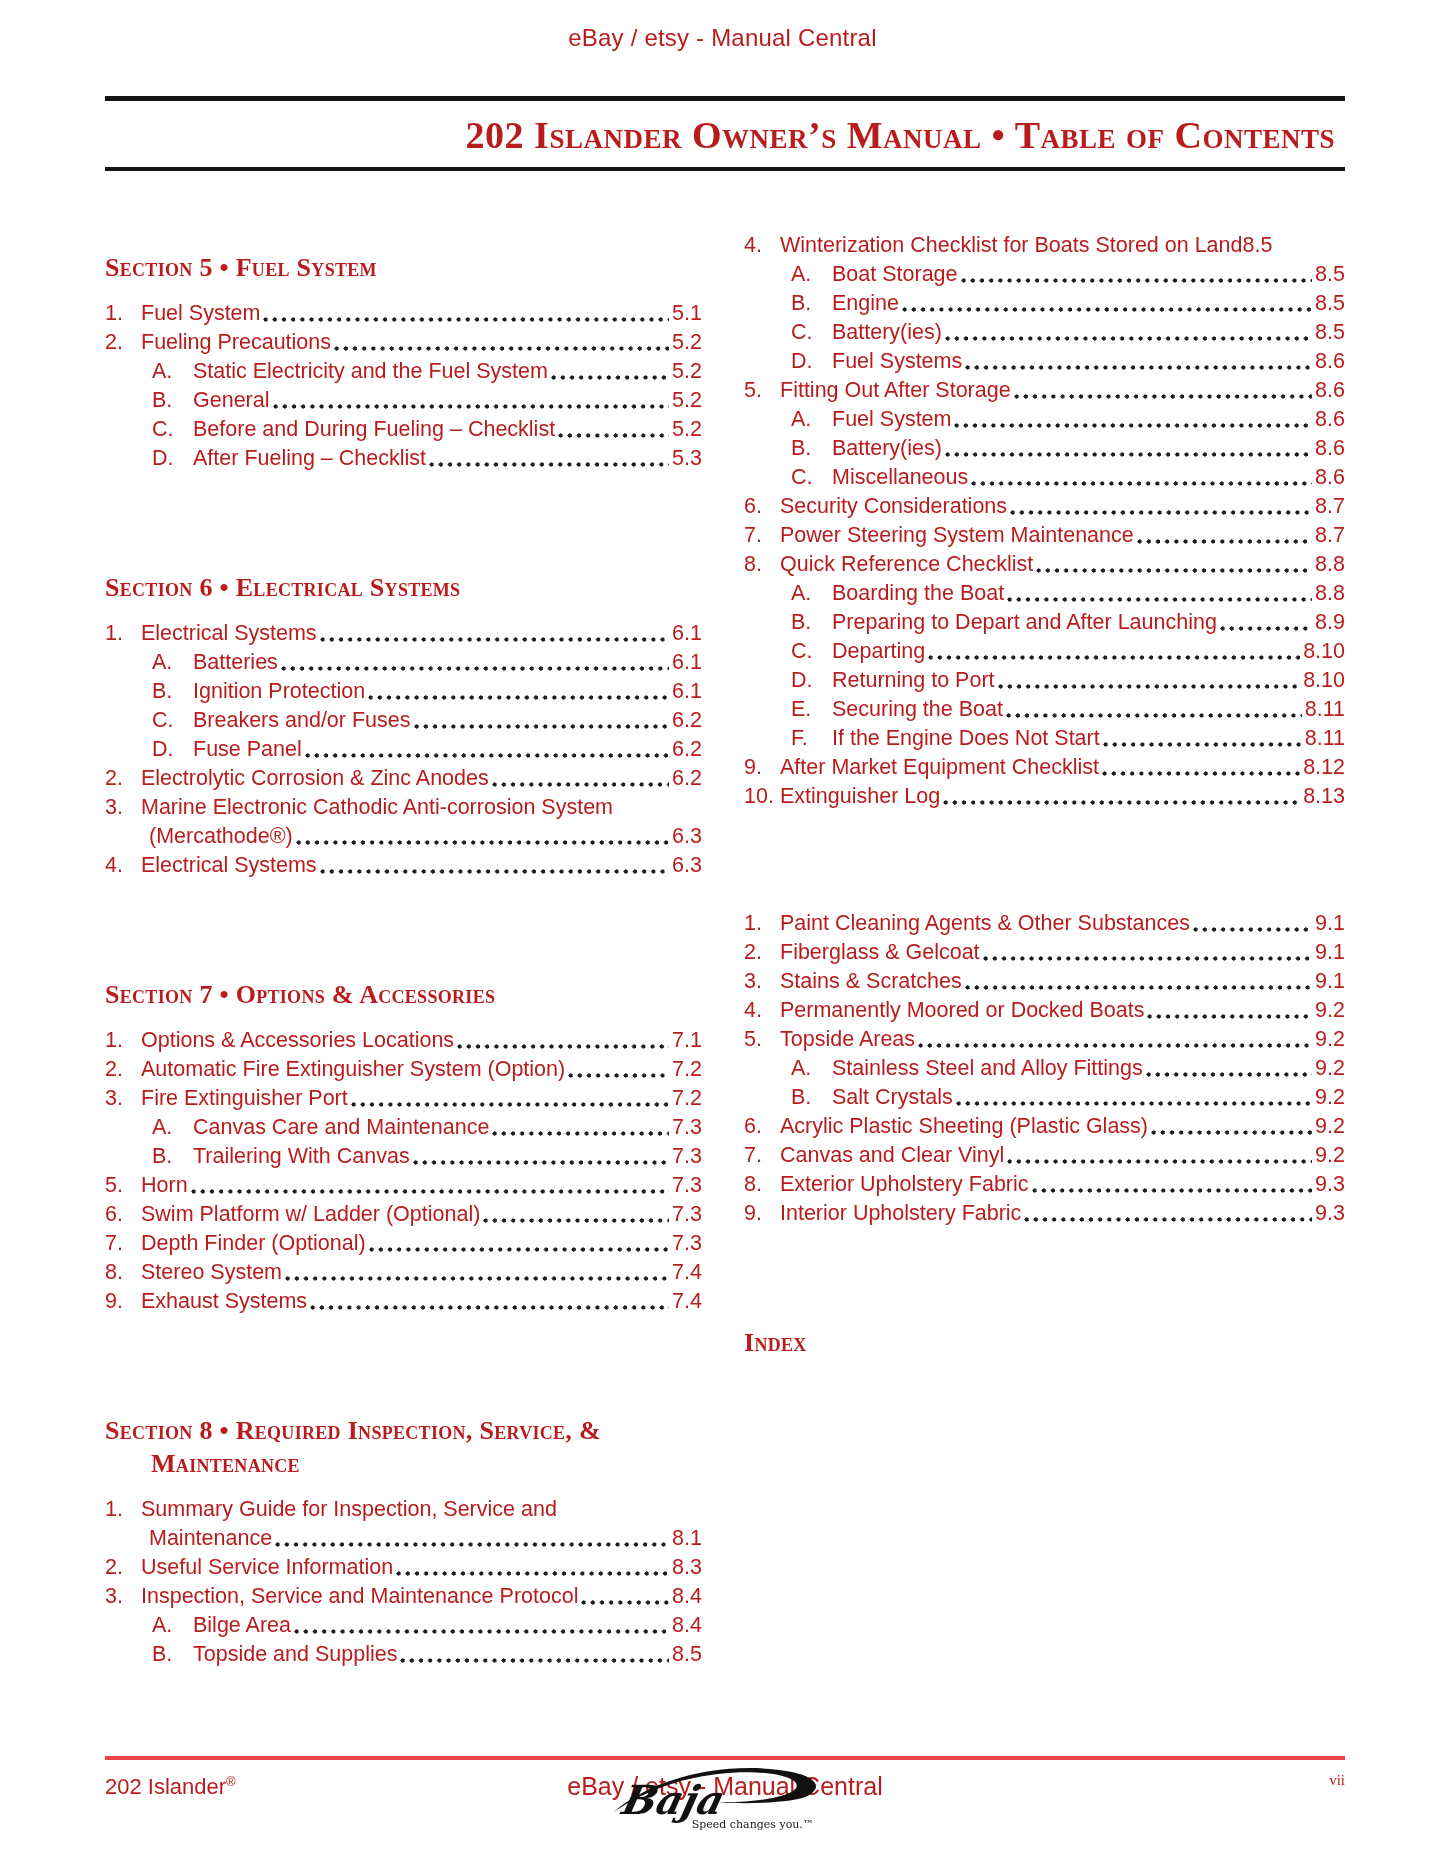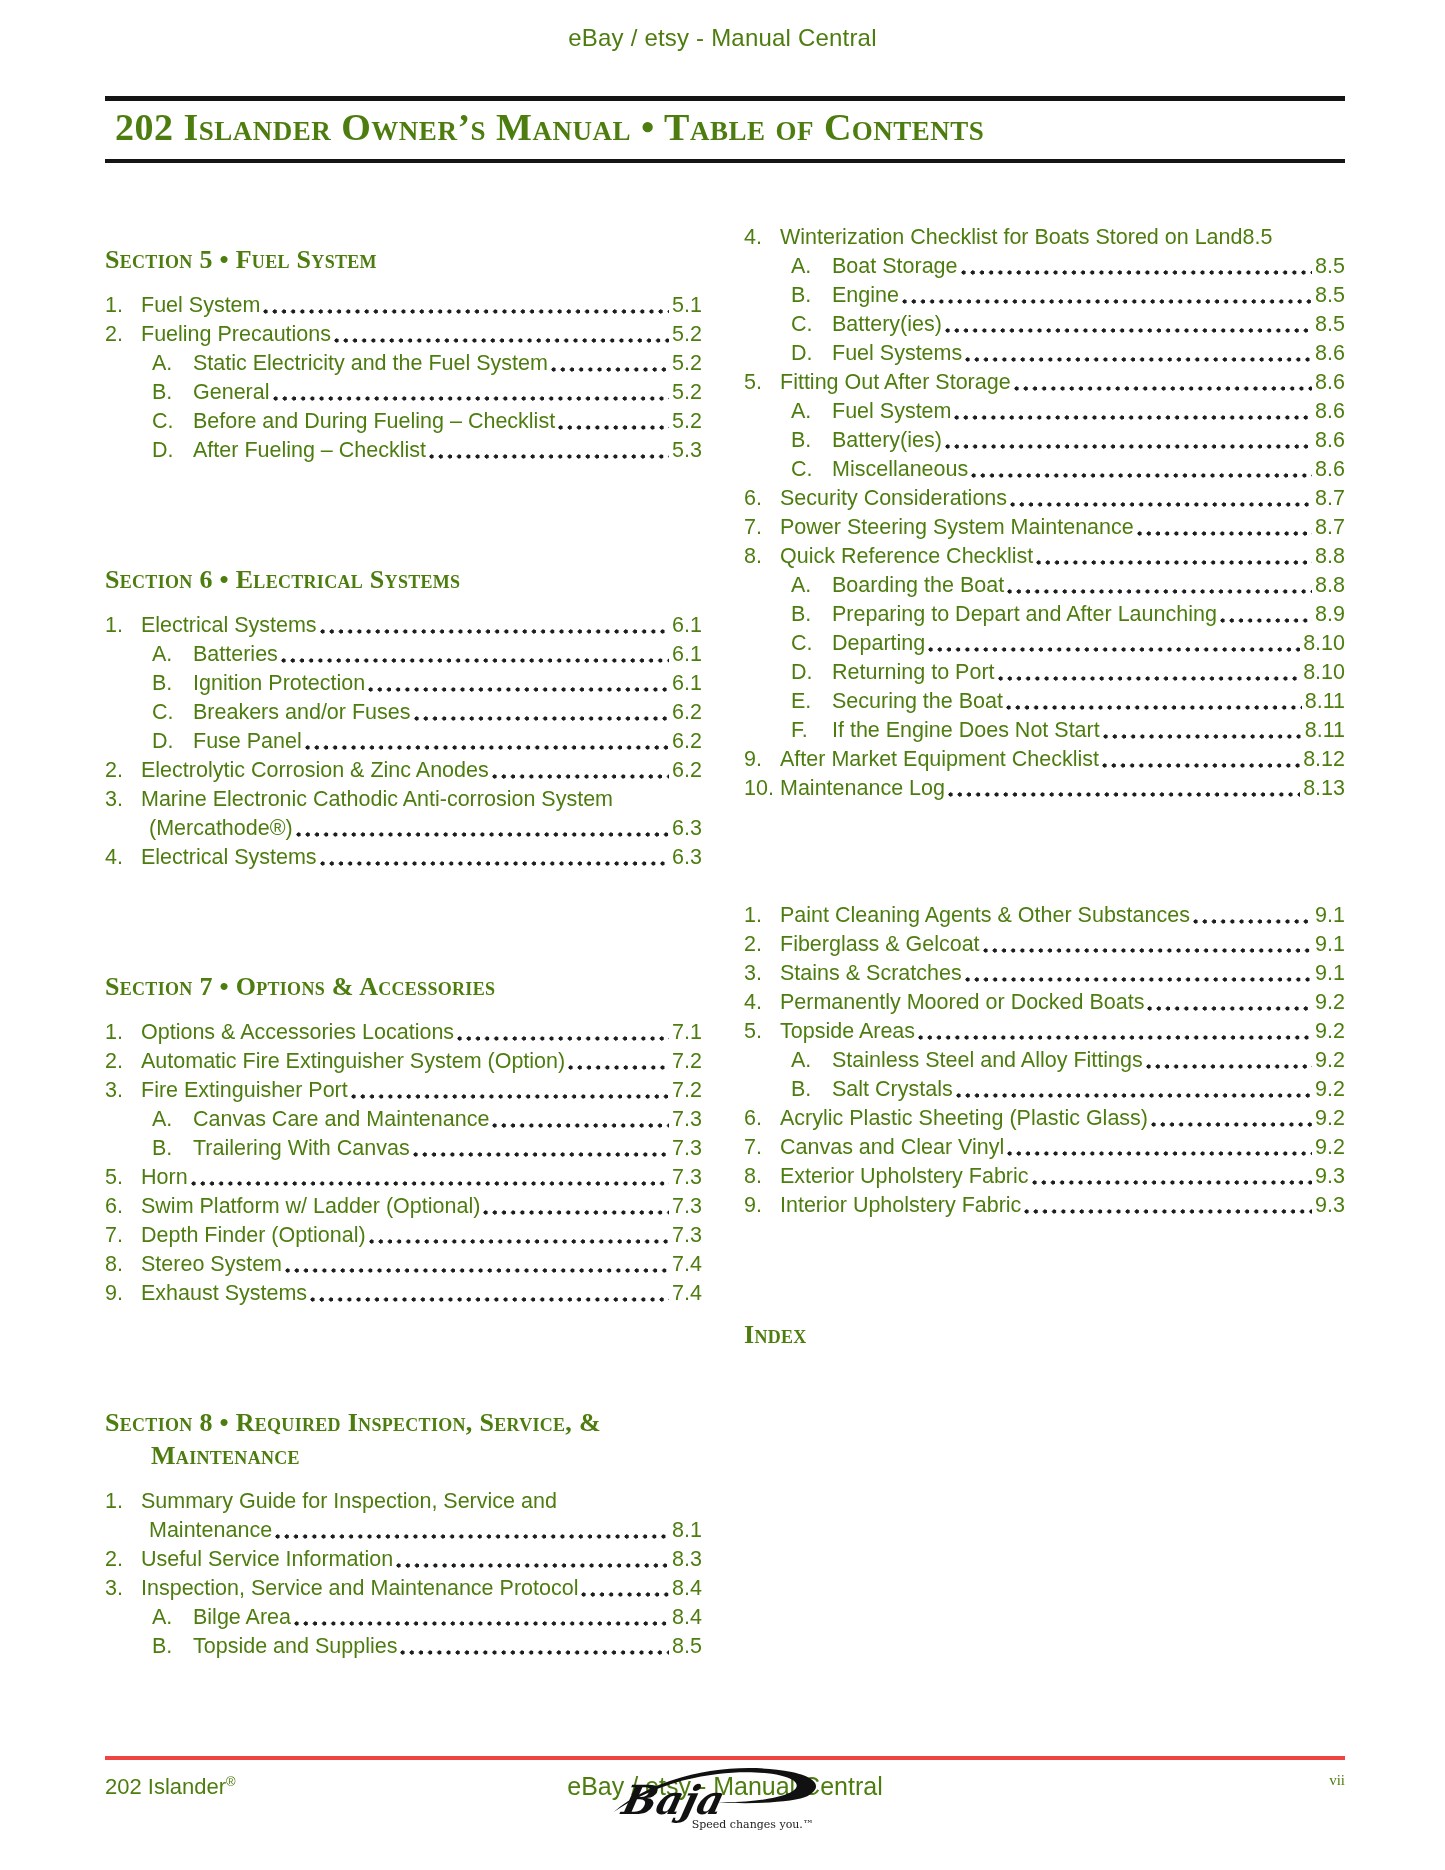--- a/index.html
+++ b/index.html
@@ -1,25 +1,25 @@
 <!DOCTYPE html>
 <html><head>
 <meta charset="utf-8">
 <style>
   html,body { margin:0; padding:0; background:#ffffff; }
   .page {
     position:relative; width:1445px; height:1870px; background:#ffffff;
-    color:#4d7c0f; font-family:"Liberation Sans", sans-serif; overflow:hidden;
+    color:#b91c1c; font-family:"Liberation Sans", sans-serif; overflow:hidden;
   }
   .doc-header { padding-top:24px; text-align:center; font-size:24px; letter-spacing:0.2px; }
 
   .title-block {
     margin:44px 100px 0 105px;
     border-top:5px solid #151515; border-bottom:4px solid #151515;
-    text-align:left; padding:4px 10px 10px;
+    text-align:right; padding:12px 10px 10px;
   }
   .doc-title {
     font-family:"Liberation Serif", serif; font-variant:small-caps;
     font-weight:600; font-size:38px; letter-spacing:0.5px; line-height:44px;
   }
 
   .columns { display:flex; margin:0 100px 0 105px; align-items:flex-start; }
   .col-left  { flex:0 0 597px; width:597px; }
   .col-right { flex:1 1 auto; margin-left:42px; min-width:0; }
 
@@ -392,21 +392,21 @@
             <span class="page-num">8.11</span>
           </div>
           <div class="toc-row">
             <span class="num">9.</span>
             <span class="label">After Market Equipment Checklist</span>
             <span class="dots"></span>
             <span class="page-num">8.12</span>
           </div>
           <div class="toc-row">
             <span class="num">10.</span>
-            <span class="label">Maintenance Log</span>
+            <span class="label">Extinguisher Log</span>
             <span class="dots"></span>
             <span class="page-num">8.13</span>
           </div>
         </div>
         <div class="toc-section">
           <div class="toc-row">
             <span class="num">1.</span>
             <span class="label">Paint Cleaning Agents &amp; Other Substances</span>
             <span class="dots"></span>
             <span class="page-num">9.1</span>

